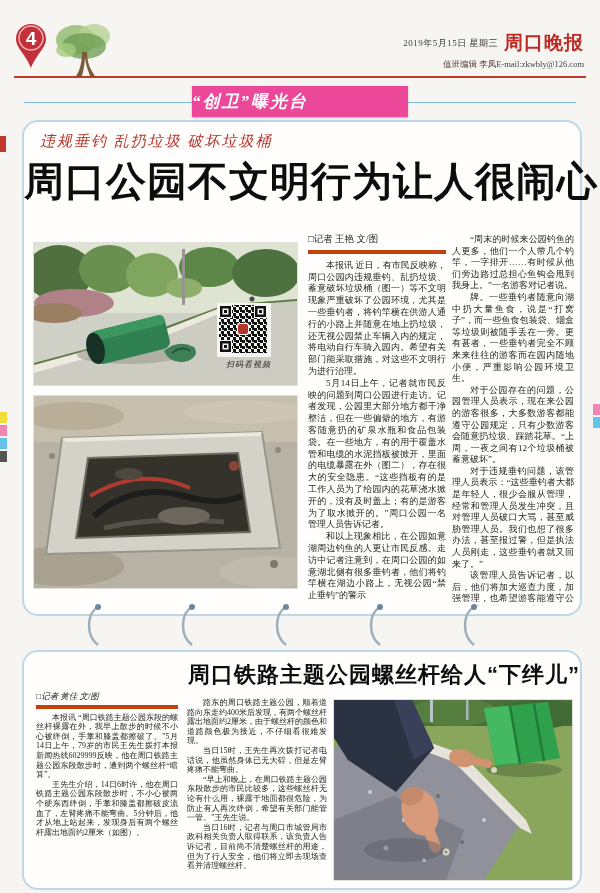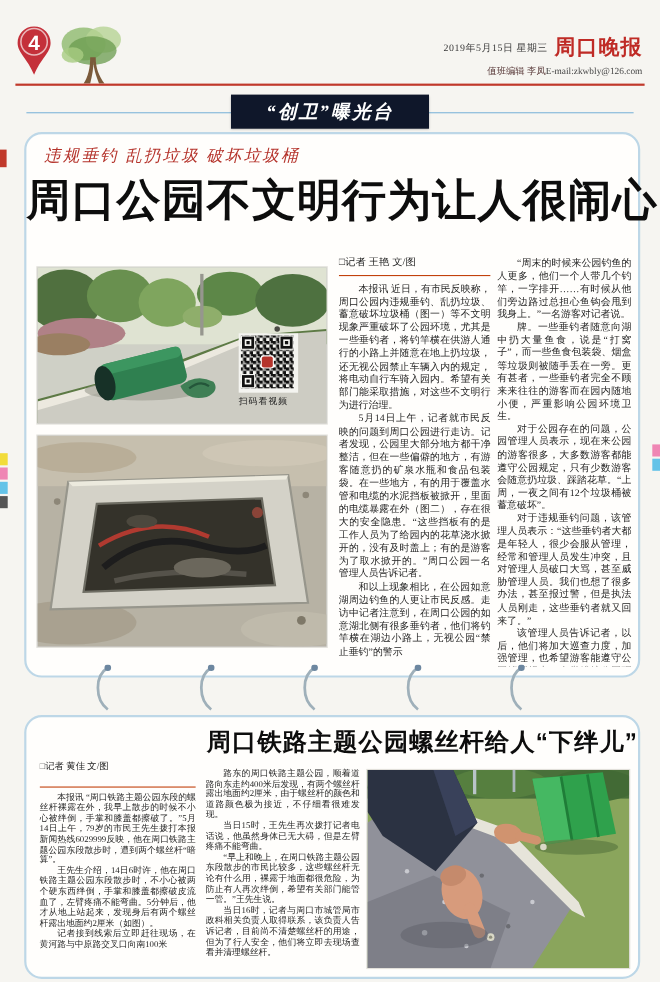--- a/index.html
+++ b/index.html
@@ -14,64 +14,64 @@
   #header-right{position:absolute;right:16px;top:30px;text-align:right;}
   #header-date{font-size:9px;color:#3a3a3a;display:inline-block;vertical-align:middle;letter-spacing:.5px;}
   #masthead-name{display:inline-block;vertical-align:middle;margin-left:6px;font-size:19px;
     font-weight:bold;color:#bf2b26;letter-spacing:1px;}
   #header-row2{margin-top:3px;font-size:8.5px;color:#444;}
   #header-editor{color:#5a3b3b;}
   #header-rule{position:absolute;left:14px;right:14px;top:76px;height:2px;background:#c0392b;}
 
   
   #banner-line{position:absolute;left:24px;right:24px;top:102px;height:1px;background:#7fb6d9;}
-  #banner{position:absolute;left:50%;transform:translateX(-50%);top:86px;width:180px;height:31px;
-    background:#0f172a;color:#fff;text-align:center;line-height:31px;font-size:17px;
+  #banner{position:absolute;left:50%;transform:translateX(-50%);top:86px;width:216px;height:31px;
+    background:#ec4899;color:#fff;line-height:31px;font-size:17px;
     font-weight:bold;font-style:italic;letter-spacing:2px;box-shadow:0 1px 2px rgba(0,0,0,.25);}
 
   
   .regblock{width:7px;height:11px;margin-bottom:2px;}
   #regmarks-left{position:absolute;left:0;top:412px;}
   #regmark-red{position:absolute;left:0;top:136px;width:6px;height:16px;background:#c0392b;}
   #regmarks-right{position:absolute;right:0;top:404px;}
 
   
   .panel{position:absolute;left:22px;width:556px;background:#fffefc;
     border:2px solid #bdd7e7;border-radius:16px;}
   #panel1{top:120px;height:492px;}
   #panel2{top:650px;height:236px;}
 
   
   #kicker{position:absolute;left:16px;top:10px;font-size:15px;font-style:italic;
     color:#b5342c;letter-spacing:2px;white-space:nowrap;}
   #headline1{position:absolute;left:0;right:0;top:32px;text-align:center;font-size:40px;
     font-weight:900;color:#0d0d0d;font-family:"Liberation Sans",sans-serif;letter-spacing:1px;white-space:nowrap;}
-  .byline{font-size:9.5px;color:#222;border-bottom:1px solid #c2410c;padding-bottom:4px;margin-bottom:6px;}
+  .byline{font-size:9.5px;color:#222;border-bottom:4px solid #c2410c;padding-bottom:4px;margin-bottom:6px;}
   .col{position:absolute;overflow:hidden;text-align:justify;color:#1e1e1e;}
   .col p{margin:0;text-indent:2em;}
   #a1-col1{left:284px;top:112px;width:138px;height:372px;font-size:9px;line-height:11.8px;}
   #a1-col2{left:428px;top:112px;width:122px;height:372px;font-size:9px;line-height:11.6px;}
 
   .photo{position:absolute;overflow:hidden;background:#ccc;box-shadow:0 0 0 1px #e2e0da;}
   #photo1{left:10px;top:121px;width:263px;height:142px;}
   #photo2{left:10px;top:274px;width:263px;height:192px;}
   #photo3{left:310px;top:48px;width:238px;height:180px;}
   .photo svg{display:block;}
 
   
   #qr-wrap{position:absolute;left:183px;top:60px;width:54px;height:68px;}
   #qr-code{width:52px;height:52px;background:#f4f4f0;padding:1px;}
-  #qr-caption{margin-top:2px;text-align:left;font-size:8px;color:#222;letter-spacing:1px;}
+  #qr-caption{margin-top:2px;text-align:right;font-size:8px;color:#222;letter-spacing:1px;font-style:italic;}
 
   
   #headline2{position:absolute;left:0;right:0;top:8px;text-align:right;font-size:22px;
     font-weight:900;color:#0d0d0d;font-family:"Liberation Sans",sans-serif;letter-spacing:1px;white-space:nowrap;}
   #a2-col1{left:12px;top:40px;width:142px;height:186px;font-size:8px;line-height:9.6px;}
   #a2-col2{left:163px;top:46px;width:140px;height:180px;font-size:8px;line-height:9.6px;}
-  #a2-col1 .byline{font-size:8.5px;padding-bottom:13px;margin-bottom:4px;}
+  #a2-col1 .byline{font-size:8.5px;padding-bottom:3px;margin-bottom:4px;font-style:italic;}
 
   
   .ring{position:absolute;top:604px;width:20px;height:44px;}
 </style>
 </head>
 <body>
 
 <div id="page">
 
   <div id="masthead-pin">
@@ -247,21 +247,20 @@
       </svg>
   </div>
 
   <div id="panel2" class="panel">
     <div id="headline2">周口铁路主题公园螺丝杆给人“下绊儿”</div>
 
     <div id="a2-col1" class="col">
       <div class="byline">□记者 黄佳 文/图</div>
       <p>本报讯 “周口铁路主题公园东段的螺丝杆裸露在外，我早上散步的时候不小心被绊倒，手掌和膝盖都擦破了。”5月14日上午，79岁的市民王先生拨打本报新闻热线6029999反映，他在周口铁路主题公园东段散步时，遭到两个螺丝杆“暗算”。</p>
       <p>王先生介绍，14日6时许，他在周口铁路主题公园东段散步时，不小心被两个硬东西绊倒，手掌和膝盖都擦破皮流血了，左臂疼痛不能弯曲。5分钟后，他才从地上站起来，发现身后有两个螺丝杆露出地面约2厘米（如图）。</p>
-      <p>记者接到线索后立即赶往现场，在黄河路与中原路交叉口向南100米</p>
     </div>
     <div id="a2-col2" class="col">
       <p>路东的周口铁路主题公园，顺着道路向东走约400米后发现，有两个螺丝杆露出地面约2厘米，由于螺丝杆的颜色和道路颜色极为接近，不仔细看很难发现。</p>
       <p>当日15时，王先生再次拨打记者电话说，他虽然身体已无大碍，但是左臂疼痛不能弯曲。</p>
       <p>“早上和晚上，在周口铁路主题公园东段散步的市民比较多，这些螺丝杆无论有什么用，裸露于地面都很危险，为防止有人再次绊倒，希望有关部门能管一管。”王先生说。</p>
       <p>当日16时，记者与周口市城管局市政科相关负责人取得联系，该负责人告诉记者，目前尚不清楚螺丝杆的用途，但为了行人安全，他们将立即去现场查看并清理螺丝杆。</p>
     </div>
 
     <div id="photo3" class="photo">
       <svg width="238" height="180" viewBox="0 0 238 180">

